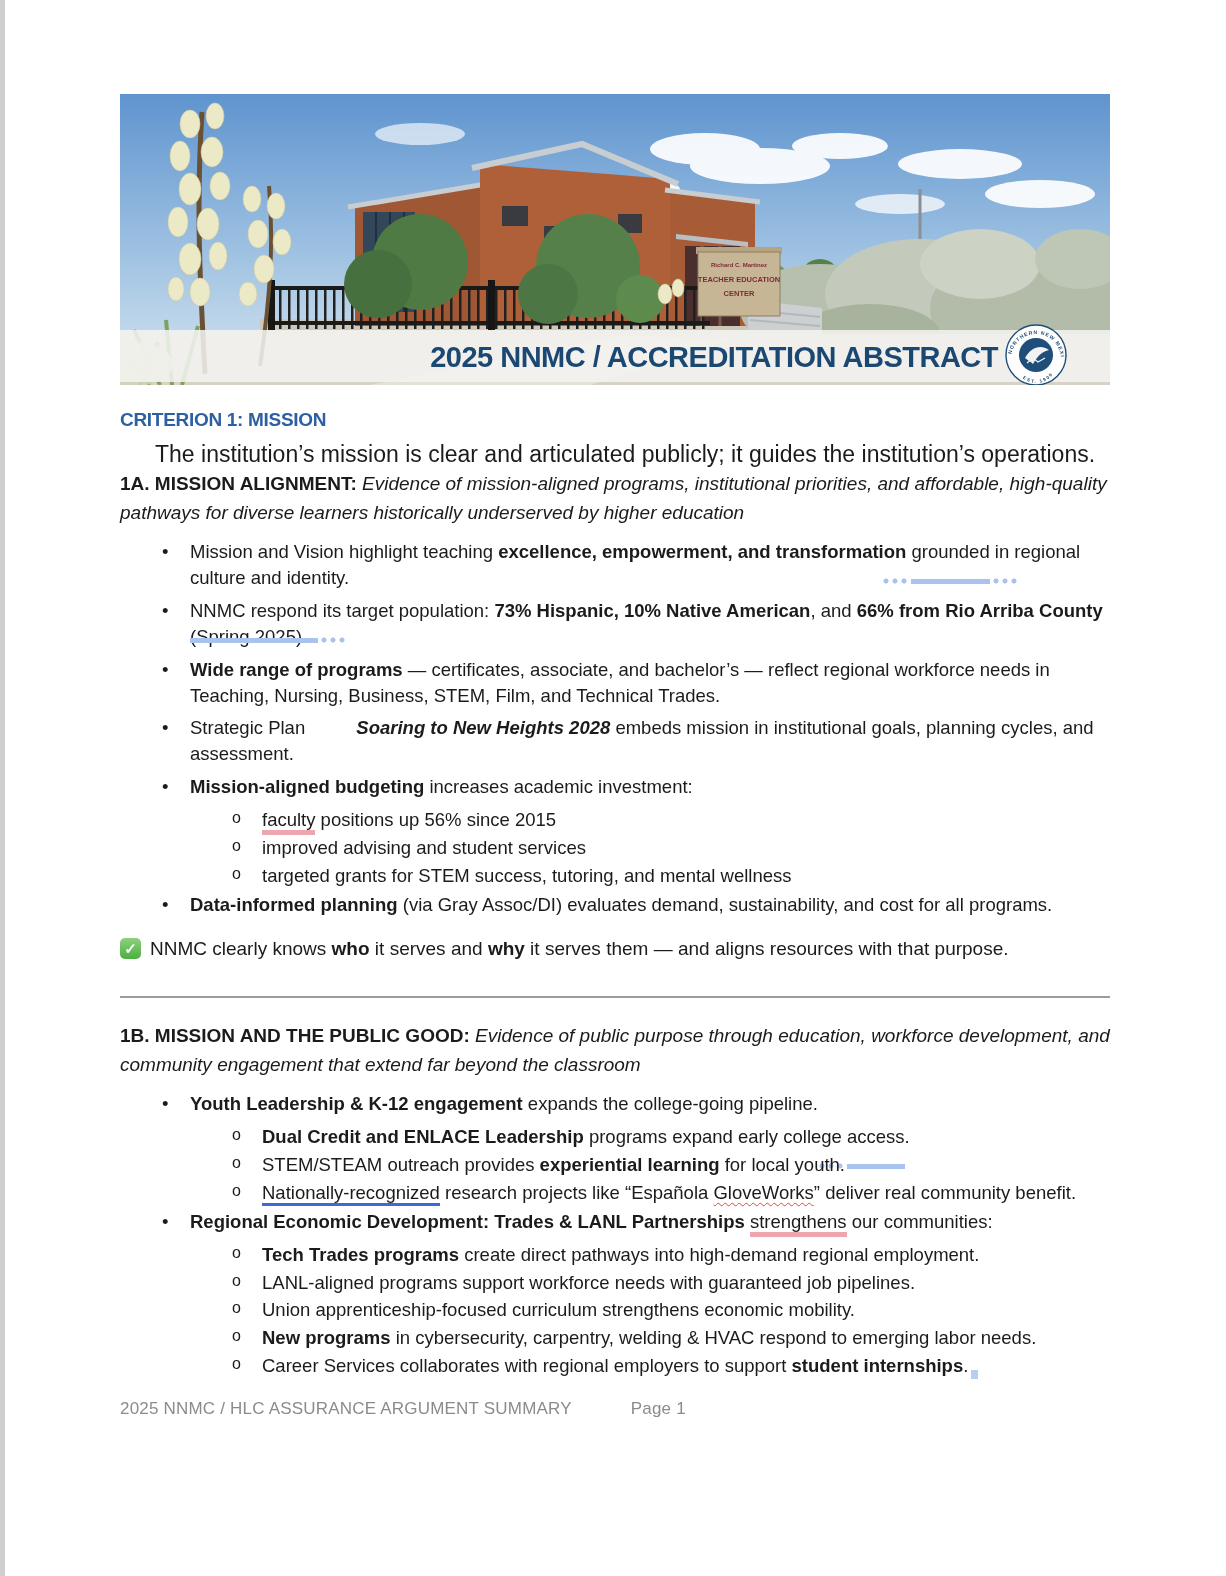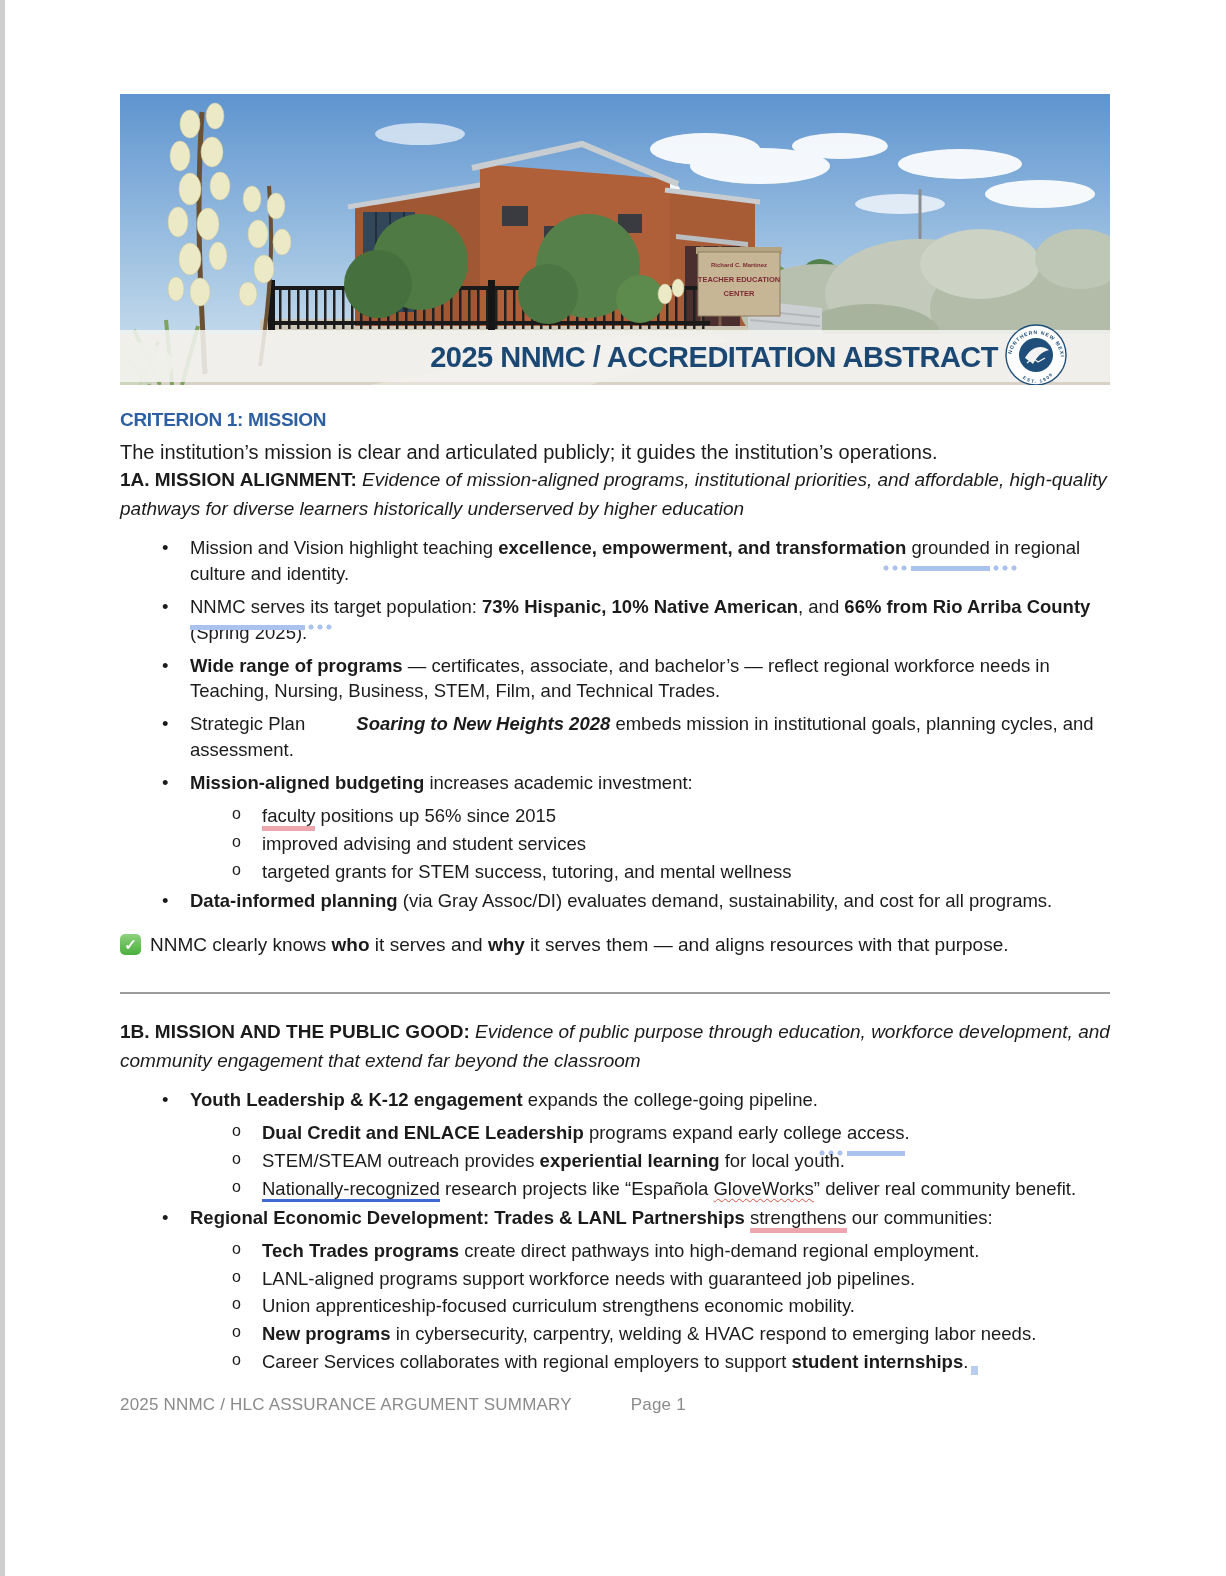--- a/index.html
+++ b/index.html
@@ -8,32 +8,32 @@
     font-family:"Liberation Sans",sans-serif;color:#1b1b1b;position:relative;
   }
   .win-edge{position:absolute;left:0;top:0;width:5px;height:100%;background:#cfcfcf;}
   .page{padding:94px 116px 0 120px;}
 
   
   .hero{width:990px;height:291px;display:block;}
 
   
   .crit-heading{margin:24px 0 0;font-size:19px;font-weight:700;color:#2d5fa3;letter-spacing:-0.3px;}
-  .intro{margin-top:8px;font-size:20px;line-height:1.35;}
+  .intro{margin-top:8px;font-size:23px;line-height:1.35;margin-left:35px;}
   .sec-head{font-size:19px;line-height:1.5;}
   .sec-head-b{margin-top:24px;}
 
   
   .seg-b{font-weight:700;}
   .seg-i{font-style:italic;}
   .seg-bi{font-weight:700;font-style:italic;margin-left:46px;}
 
   
   .mk{position:relative;}
-  .u-blue{border-bottom:5px solid #a9c3ee;padding-bottom:8px;}
+  .u-blue{border-bottom:5px solid #a9c3ee;padding-bottom:17px;}
   .u-pink{border-bottom:5px solid #eea6ae;}
   .dl::before,.dr::after{
     content:"";position:absolute;bottom:-5px;width:25px;height:6px;
     background-image:radial-gradient(circle at 3px 3px,#a9c3ee 2.4px,rgba(0,0,0,0) 2.7px);
     background-size:9px 6px;background-repeat:repeat-x;
   }
   .dl::before{left:-28px;}
   .dr::after{right:-28px;}
   .u-dbl{text-decoration-thickness:1.5px;border-bottom:3px solid #3f6ad1;}
   .u-wavy{text-decoration:underline wavy #d5503c;text-decoration-thickness:1.4px;text-underline-offset:3px;}
@@ -217,21 +217,21 @@
       <polyline points="-9,8 -3,3 2,7 9,3" stroke="#f2f2f2" stroke-width="1.3" fill="none"></polyline>
     </g>
   </svg>
 
   <h1 class="crit-heading">CRITERION 1: MISSION</h1>
   <div class="intro">The institution’s mission is clear and articulated publicly; it guides the institution’s operations.</div>
 
   <div class="sec-head"><span class="seg-b">1A. MISSION ALIGNMENT: </span><span class="seg-i">Evidence of mission-aligned programs, institutional priorities, and affordable, high-quality pathways for diverse learners historically underserved by higher education</span></div>
   <div class="bullets">
       <div class="li l1"><span class="bm">•</span><span class="bt"><span>Mission and Vision highlight teaching </span><span class="seg-b">excellence, empowerment, and transformation</span><span> </span><span class="mk u-blue dl dr">grounded</span><span> in regional culture and identity.</span></span></div>
-      <div class="li l1"><span class="bm">•</span><span class="bt"><span class="mk u-blue dr">NNMC serves</span><span> its target population: </span><span class="seg-b">73% Hispanic, 10% Native American</span><span>, and </span><span class="seg-b">66% from Rio Arriba County</span><span> (Spring 2025).</span></span></div>
+      <div class="li l1"><span class="bm">•</span><span class="bt"><span class="mk u-blue dr">NNMC respond</span><span> its target population: </span><span class="seg-b">73% Hispanic, 10% Native American</span><span>, and </span><span class="seg-b">66% from Rio Arriba County</span><span> (Spring 2025).</span></span></div>
       <div class="li l1"><span class="bm">•</span><span class="bt"><span class="seg-b">Wide range of programs</span><span> — certificates, associate, and bachelor’s — reflect regional workforce needs in Teaching, Nursing, Business, STEM, Film, and Technical Trades.</span></span></div>
       <div class="li l1"><span class="bm">•</span><span class="bt"><span>Strategic Plan </span><span class="seg-bi">Soaring to New Heights 2028</span><span> embeds mission in institutional goals, planning cycles, and assessment.</span></span></div>
       <div class="li l1"><span class="bm">•</span><span class="bt"><span class="seg-b">Mission-aligned budgeting</span><span> increases academic investment:</span></span></div>
       <div class="li l2"><span class="bm">o</span><span class="bt"><span class="mk u-pink">faculty</span><span> positions up 56% since 2015</span></span></div>
       <div class="li l2"><span class="bm">o</span><span class="bt"><span>improved advising and student services</span></span></div>
       <div class="li l2"><span class="bm">o</span><span class="bt"><span>targeted grants for STEM success, tutoring, and mental wellness</span></span></div>
       <div class="li l1"><span class="bm">•</span><span class="bt"><span class="seg-b">Data-informed planning</span><span> (via Gray Assoc/DI) evaluates demand, sustainability, and cost for all programs.</span></span></div>
     </div>
 
   <div class="callout">

